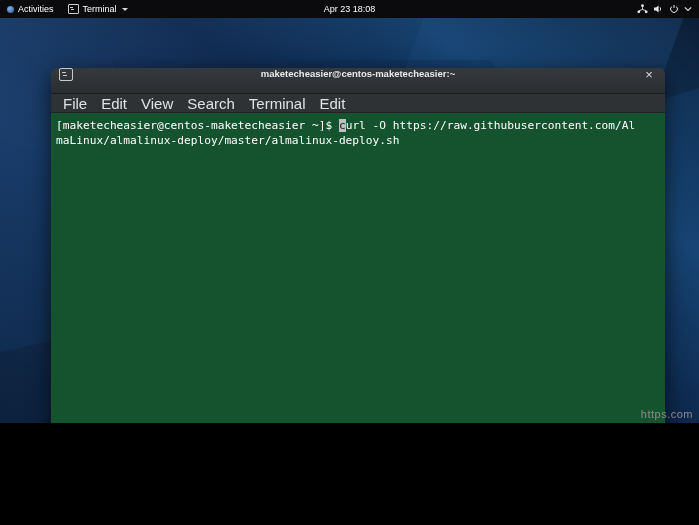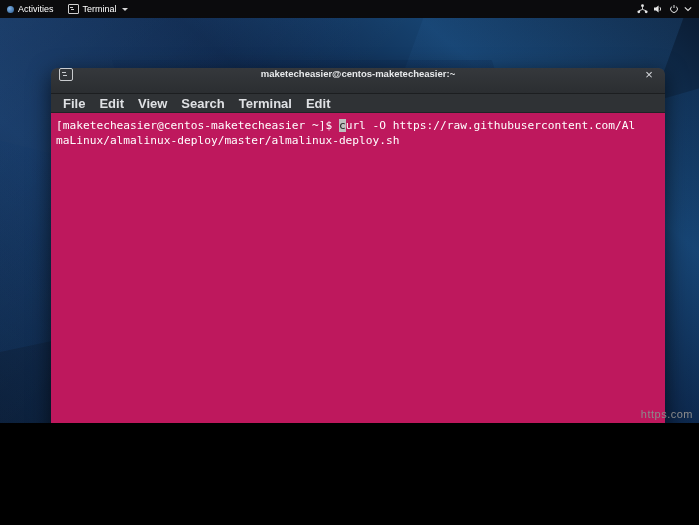--- a/index.html
+++ b/index.html
@@ -192,31 +192,30 @@
   #menubar {
     height: 18px;
     background: #2f3235;
     border-bottom: 1px solid #202326;
     display: flex;
     align-items: center;
     padding-left: 6px;
     gap: 2px;
   }
   .menu-item {
-    font-size: 13px;
+    font-size: 15px;
     color: #dfe1e4;
     padding: 2px 6px;
     border-radius: 2px;
     cursor: default;
-    font-weight: bold;
   }
   #term-body {
     position: relative;
     height: 365px;
-    background: #be185d;
+    background: #14532d;
     padding: 5px 25px 0 5px;
     box-sizing: border-box;
     overflow: hidden;
   }
   #term-text {
     font-family: "DejaVu Sans Mono", "Liberation Mono", monospace;
     font-size: 11.2px;
     line-height: 15px;
     color: #ffffff;
     white-space: pre-wrap;
@@ -276,20 +275,21 @@
         <span class="activities-dot"></span>
         <span>Activities</span>
       </div>
       <div class="tb-item">
         <span class="term-glyph"></span>
         <span>Terminal</span>
         <span class="caret-down"></span>
       </div>
     </div>
 
+    <div class="tb-center">Apr 23  18:08</div>
 
     <div class="tb-right">
       <span>
         <svg width="11" height="10" viewBox="0 0 11 10">
           <circle cx="5.5" cy="1.7" r="1.4" fill="#e6e6e6"></circle>
           <circle cx="1.8" cy="7.8" r="1.4" fill="#e6e6e6"></circle>
           <circle cx="9.2" cy="7.8" r="1.4" fill="#e6e6e6"></circle>
           <path d="M5.5 3.1 L5.5 5.4 M5.5 5.4 L2 6.8 M5.5 5.4 L9 6.8" stroke="#e6e6e6" stroke-width="0.9" fill="none"></path>
         </svg>
       </span>

